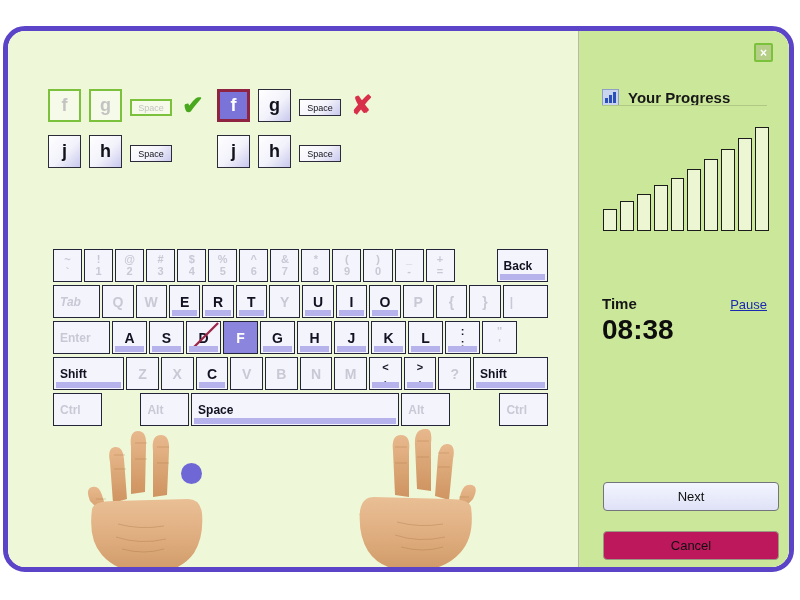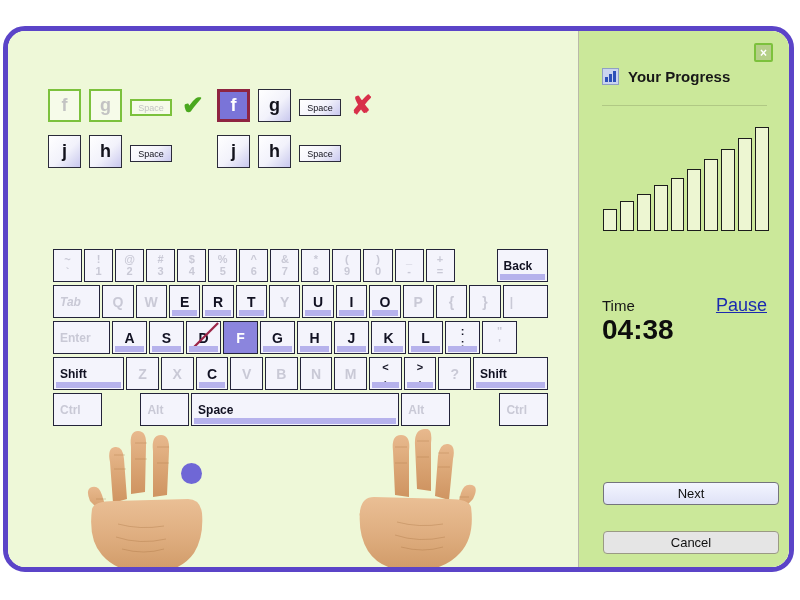--- a/index.html
+++ b/index.html
@@ -208,21 +208,21 @@
     border: 2px solid #7cc13c;
     background: #b5cf88;
     color: #ffffff;
     font-size: 12px; font-weight: bold;
     display: flex; align-items: center; justify-content: center;
     cursor: pointer;
     border-radius: 2px;
   }
   #progress-header {
     position: absolute;
-    left: 23px; top: 37px;
+    left: 23px; top: 58px;
     display: flex; align-items: center;
   }
   #progress-icon {
     width: 17px; height: 17px;
     background: #c9d4ef;
     border: 1px solid #8f9fc4;
     margin-right: 9px;
     position: relative;
   }
   #progress-icon i {
@@ -259,51 +259,51 @@
   }
 
   #time-row {
     position: absolute;
     left: 23px; top: 264px;
     width: 165px;
     display: flex;
     align-items: baseline;
     justify-content: space-between;
   }
-  #time-label { font-size: 15px; font-weight: normal; color: #161616; }
+  #time-label { font-size: 15px; font-weight: bold; color: #161616; }
   #pause-link {
-    font-size: 18px; color: #1b2ab0;
+    font-size: 13px; color: #1b2ab0;
     text-decoration: underline; cursor: pointer;
   }
   #time-value {
     position: absolute;
     left: 23px; top: 283px;
     font-size: 28px; font-weight: bold;
     color: #0d0d0d;
     letter-spacing: 0px;
   }
 
   .side-button {
     position: absolute;
     left: 24px;
-    width: 176px; height: 23px;
+    width: 176px; height: 29px;
     border: 1px solid #74747d;
     border-radius: 4px;
     font-size: 13px;
     color: #101010;
     display: flex; align-items: center; justify-content: center;
     cursor: pointer;
   }
   #next-button {
     top: 451px;
     background: linear-gradient(180deg,#f3f5ff 0%,#dfe2f6 100%);
   }
   #cancel-button {
     top: 500px;
-    background: #e5e5e5;
+    background: #be185d;
     border-color: #9a9a84;
   }
 </style>
 </head>
 <body>
 
 <div id="app-window">
   <div id="window-inner">
 
     <div id="main-pane">
@@ -648,20 +648,20 @@
           <div class="bar" style="height: 72px; background: rgb(237, 246, 210); border-color: rgb(28, 28, 28);"></div>
           <div class="bar" style="height: 82px; background: rgb(237, 246, 210); border-color: rgb(28, 28, 28);"></div>
           <div class="bar" style="height: 93px; background: rgb(237, 246, 210); border-color: rgb(28, 28, 28);"></div>
           <div class="bar" style="height: 104px; background: rgb(237, 246, 210); border-color: rgb(28, 28, 28);"></div>
         </div>
 
       <div id="time-row">
         <span id="time-label">Time</span>
         <span id="pause-link">Pause</span>
       </div>
-      <div id="time-value">04:38</div>
+      <div id="time-value">08:38</div>
 
       <div class="side-button" id="next-button">Next</div>
       <div class="side-button" id="cancel-button">Cancel</div>
     </div>
 
   </div>
 </div>
 
 </body></html>

